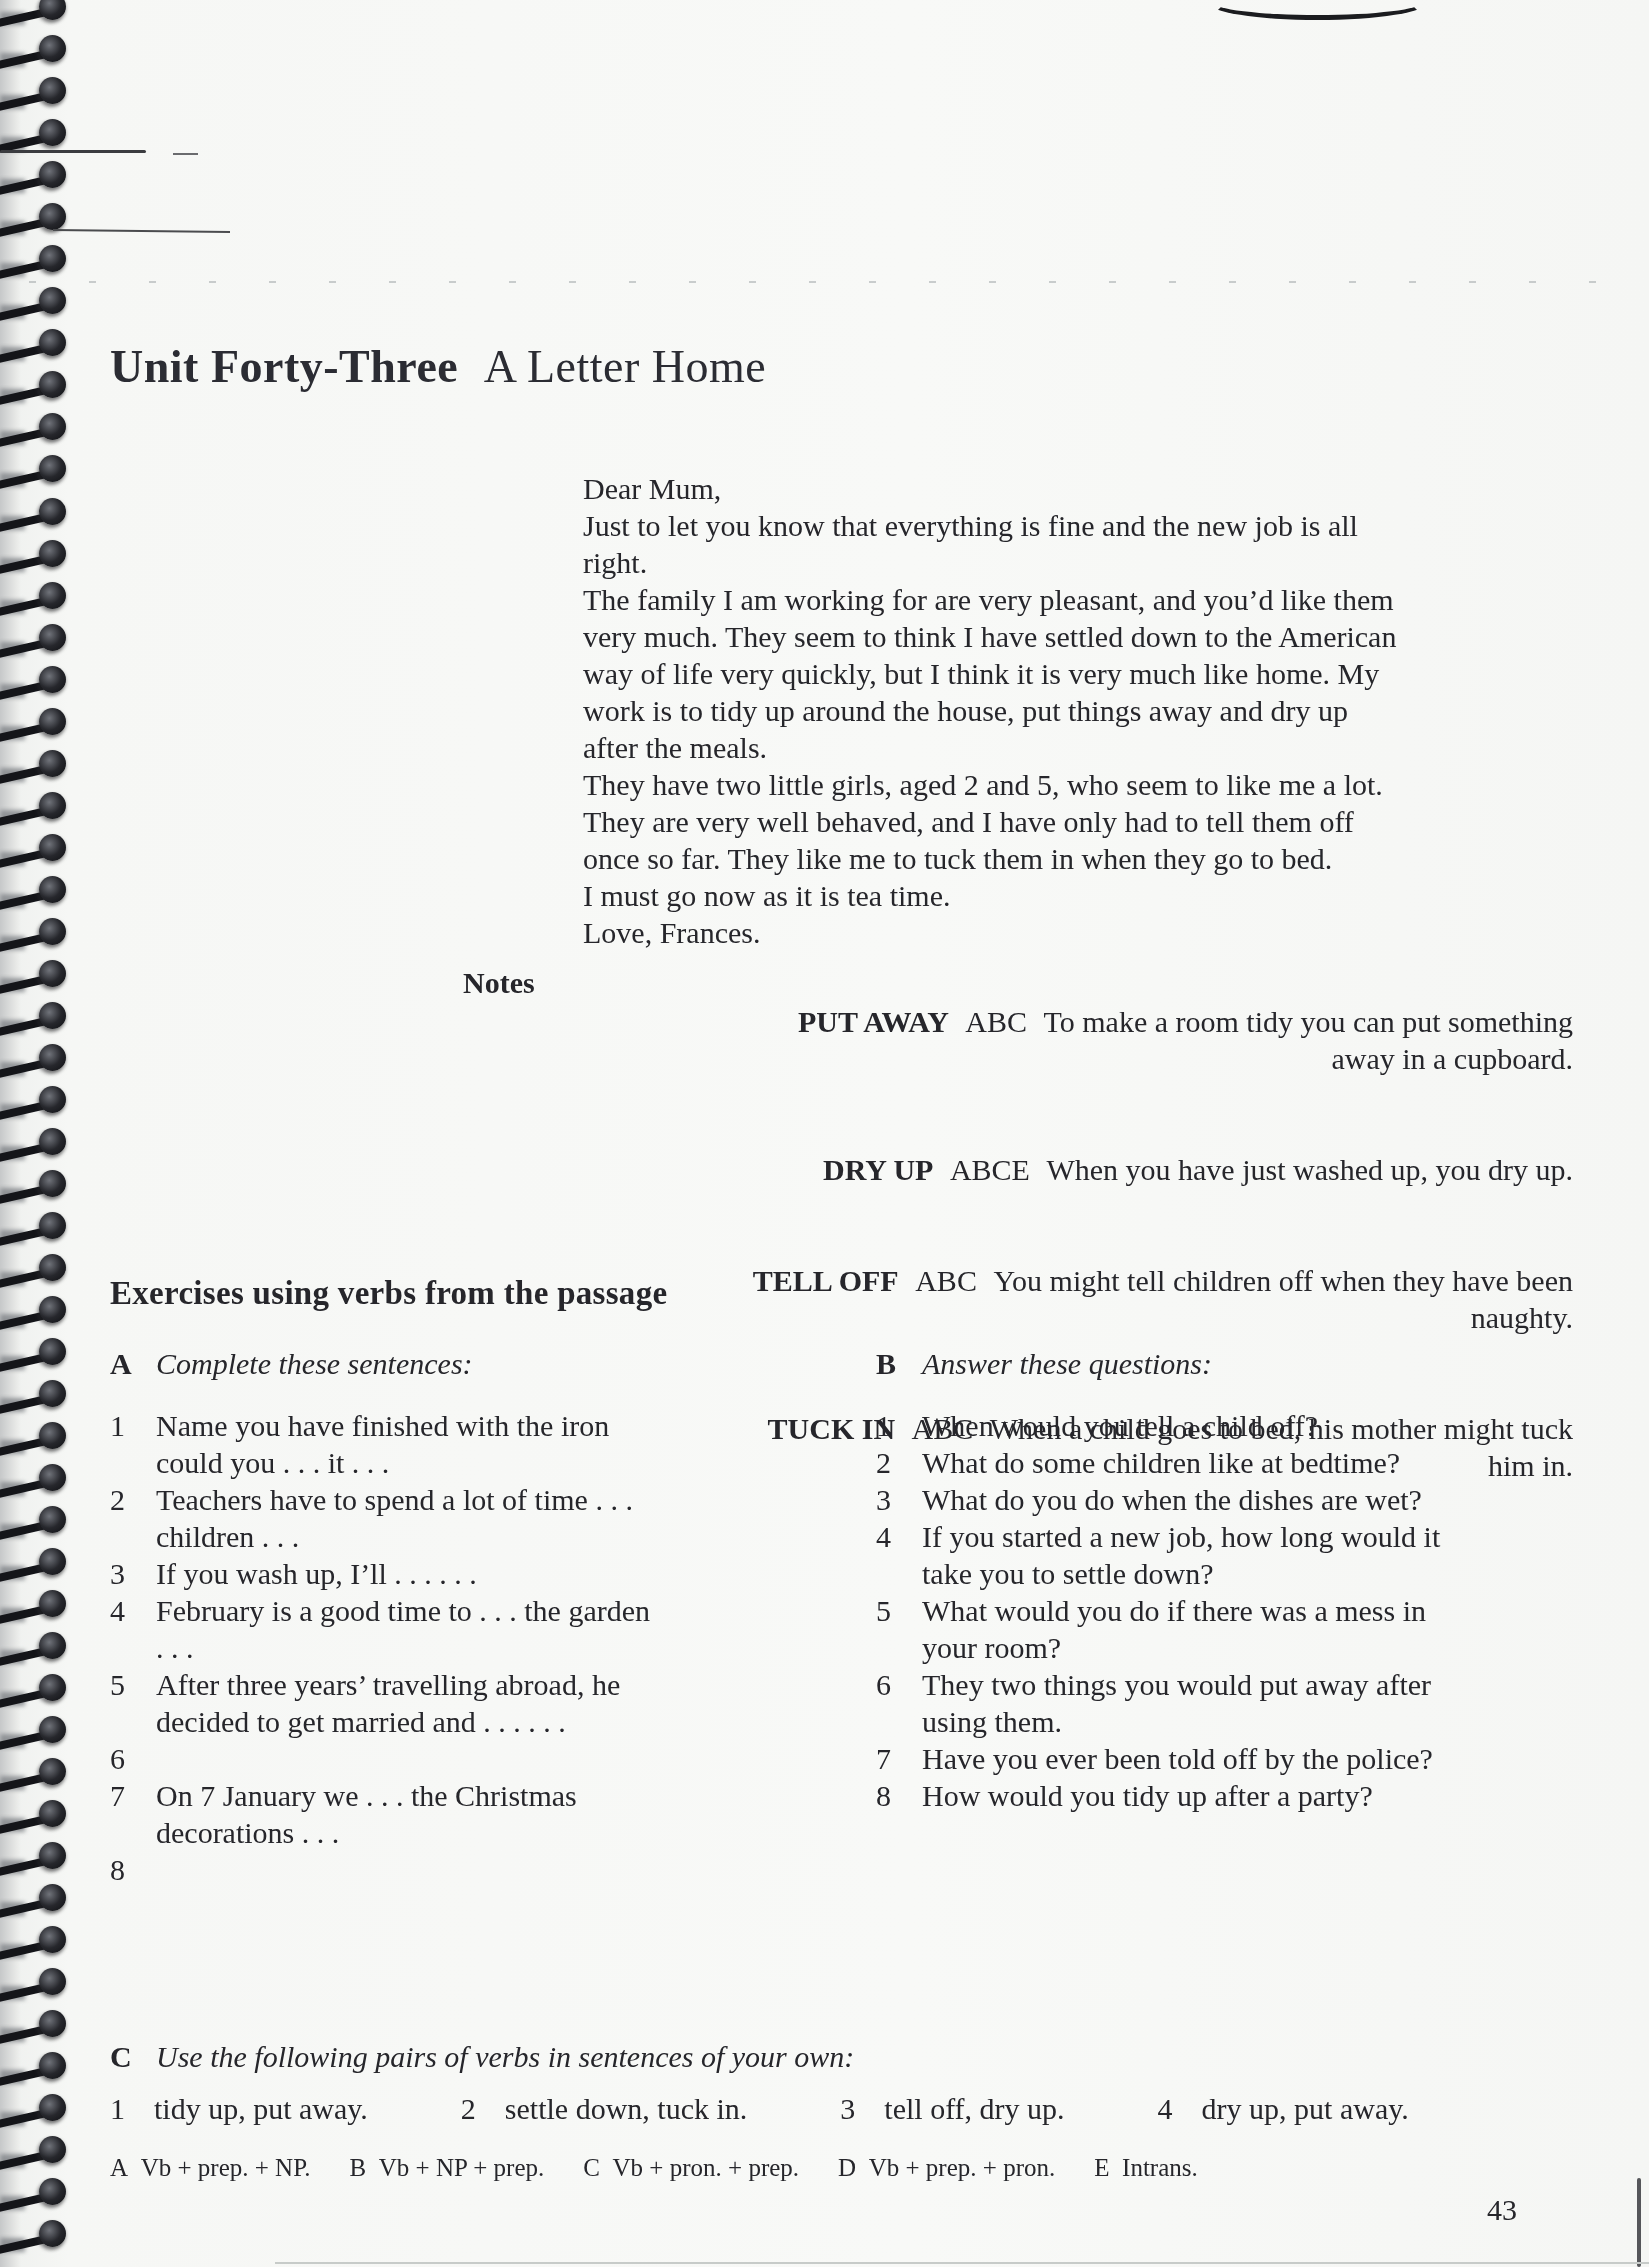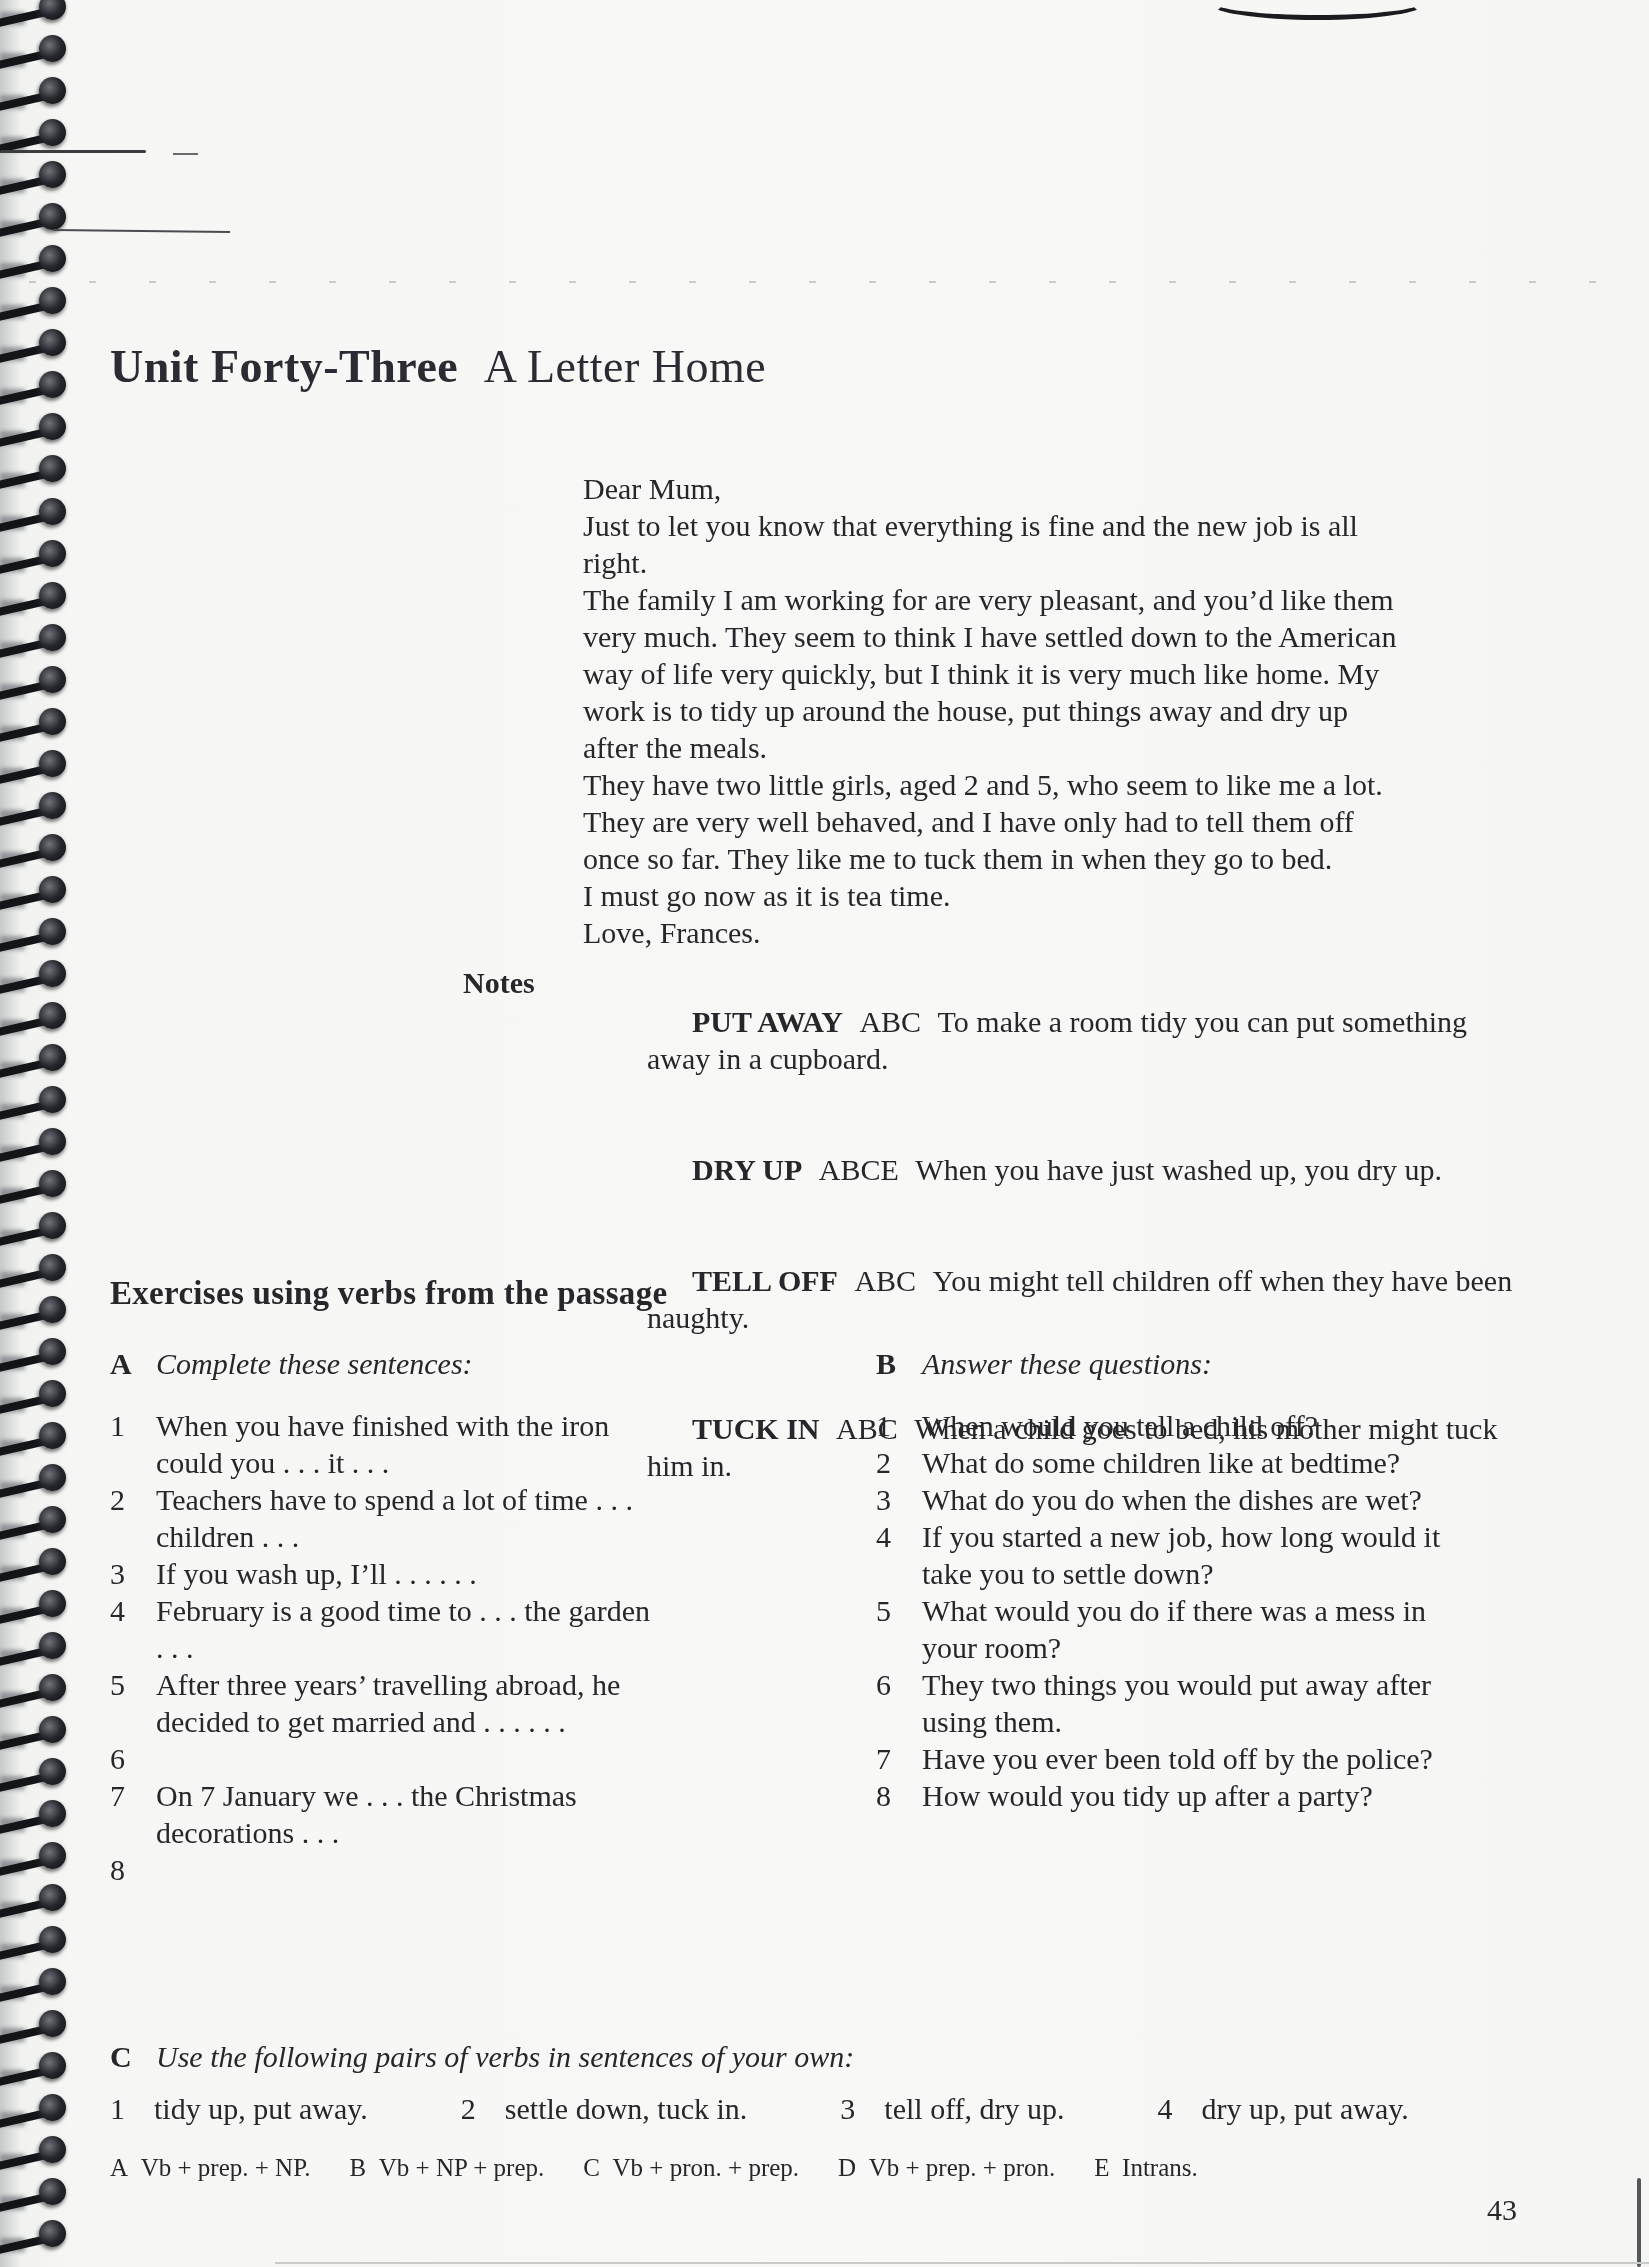--- a/index.html
+++ b/index.html
@@ -35,21 +35,21 @@
   
   .title{position:absolute;left:110px;top:340px;font-size:46px;letter-spacing:0.5px;color:#2b2c33;white-space:nowrap;}
   .title .t-bold{font-weight:bold;}
   .title .t-reg{margin-left:13.6px;}
 
   .letter{position:absolute;left:583px;top:470px;width:1038px;
     font-size:30px;line-height:37px;white-space:pre-wrap;}
   .letter b{font-weight:normal;}
 
   .notes-label{position:absolute;left:463px;top:966px;font-size:30px;font-weight:bold;}
-  .notes{position:absolute;left:583px;top:966px;width:990px;font-size:30px;line-height:37px;}
+  .notes{position:absolute;left:583px;top:966px;width:990px;font-size:30px;line-height:37px;text-align:right;}
   .note{padding-left:64px;text-indent:-64px;white-space:pre-wrap;}
   .note .term{font-weight:bold;margin-right:16.5px;}
   .note .code{margin-right:16.5px;}
 
   .ex-heading{position:absolute;left:110px;top:1275px;font-size:33px;font-weight:bold;letter-spacing:0.3px;}
 
   .section{position:absolute;font-size:30px;line-height:37px;}
   .sec-a{left:110px;top:1345px;width:767px;}
   .sec-b{left:876px;top:1345px;width:767px;}
   .sec-c{left:110px;top:2038px;width:1475px;}
@@ -396,21 +396,21 @@
 
   <div class="ex-heading">Exercises using verbs from the passage</div>
 
   <div class="section sec-a">
     <div class="sec-header">
       <span class="sec-label">A</span>
       <span class="sec-instr">Complete these sentences:</span>
     </div>
     <div class="item">
         <span class="item-num">1</span>
-        <span class="item-text">When you have finished with the iron
+        <span class="item-text">Name you have finished with the iron
 could you . . . it . . .</span>
       </div>
     <div class="item">
         <span class="item-num">2</span>
         <span class="item-text">Teachers have to spend a lot of time . . .
 children . . .</span>
       </div>
     <div class="item">
         <span class="item-num">3</span>
         <span class="item-text">If you wash up, I’ll . . . . . .</span>

